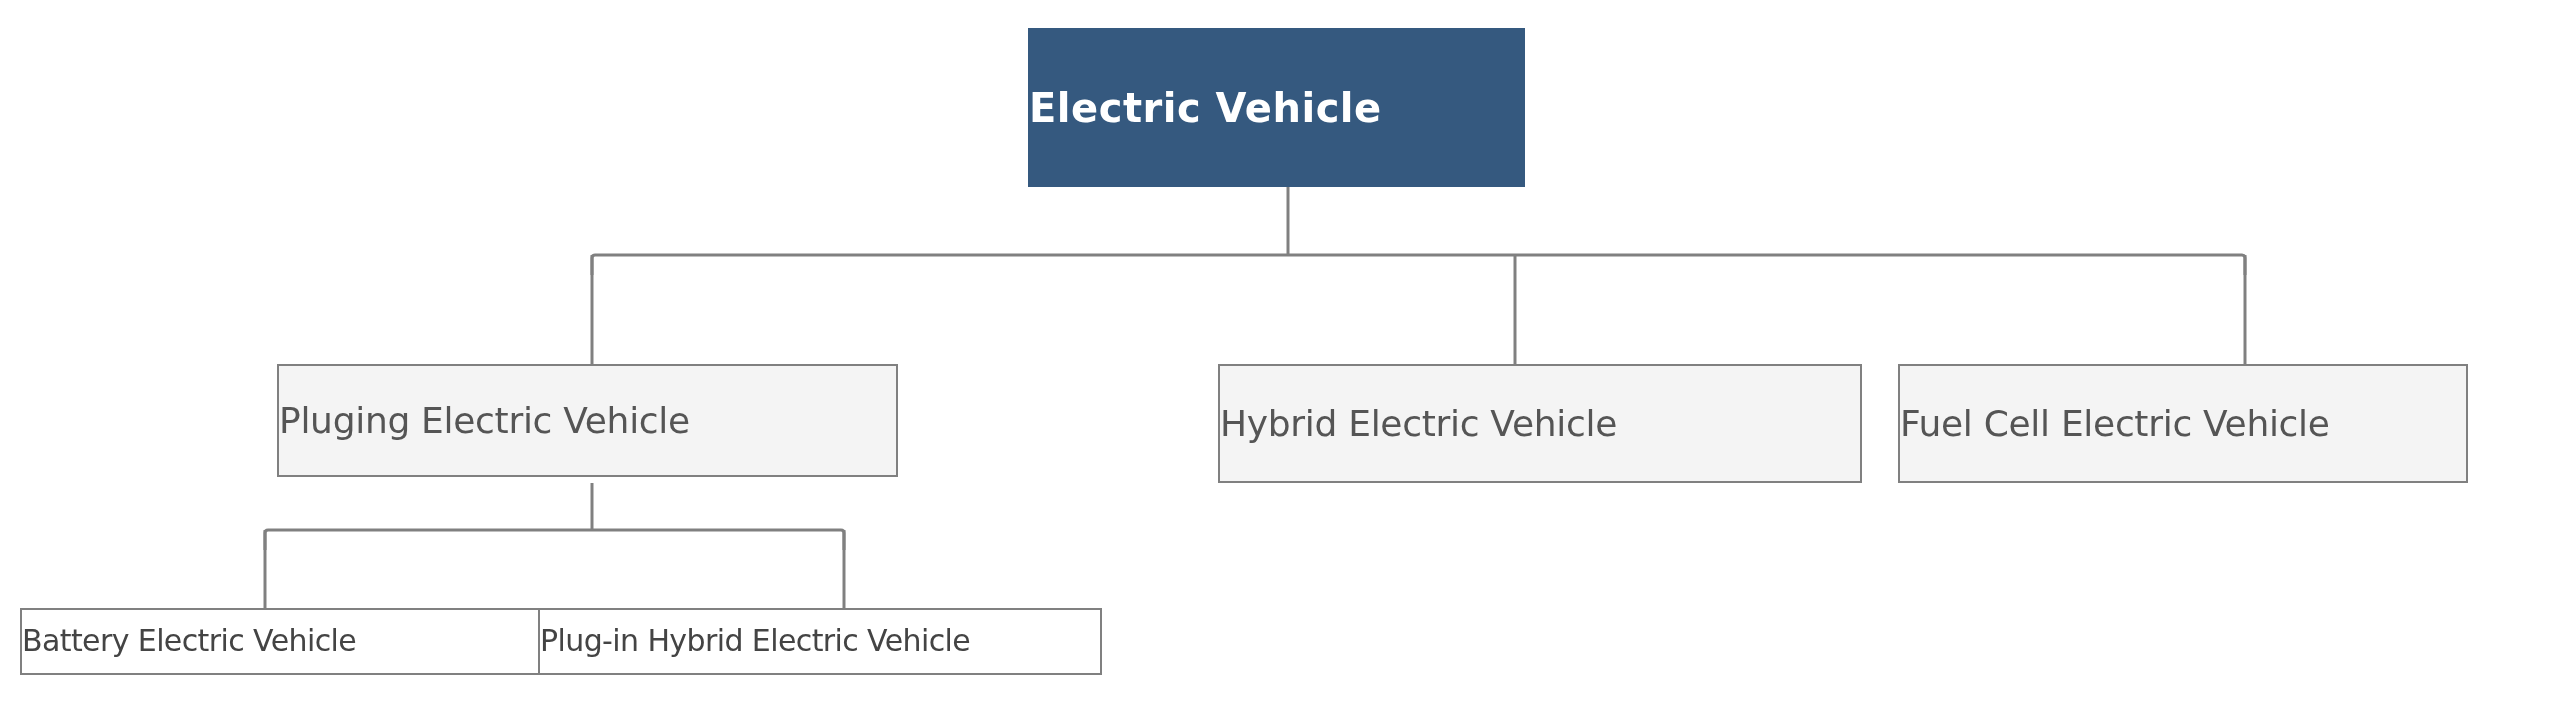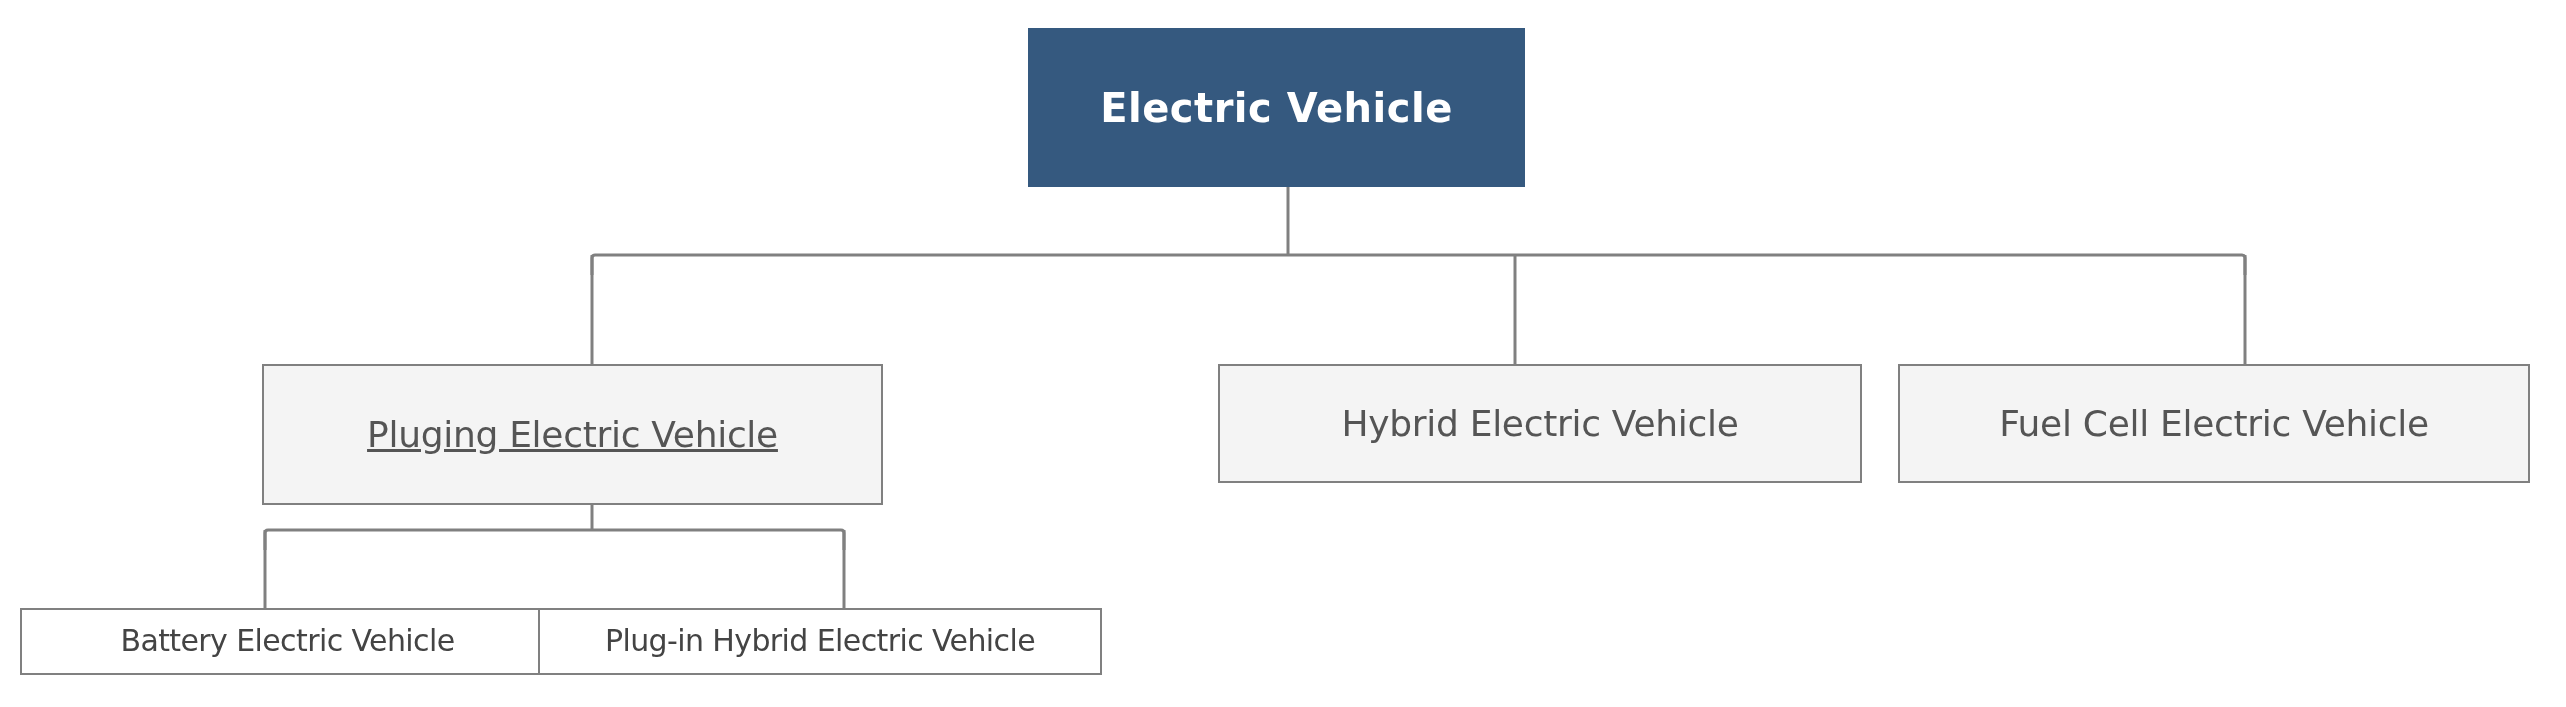--- a/index.html
+++ b/index.html
@@ -24,21 +24,20 @@
     top: 0;
     width: 2566px;
     height: 707px;
     pointer-events: none;
   }
   .node {
     position: absolute;
     box-sizing: border-box;
     display: flex;
     align-items: center;
-    justify-content: center;
     text-align: center;
     line-height: 1.15;
     white-space: nowrap;
   }
   .node-root {
     background: #35597f;
     border: 1px solid #35597f;
     color: #ffffff;
     font-weight: bold;
     font-size: 40px;
@@ -80,29 +79,29 @@
       <path d="M 265 550 L 265 533 Q 265 530 268 530 L 841 530 Q 844 530 844 533 L 844 550"></path>
       <path d="M 265 530 L 265 608"></path>
       <path d="M 844 530 L 844 608"></path>
     </g>
   </svg>
 
   <div class="node node-root" style="left:1028px; top:28px; width:497px; height:159px;">
     <span class="node-label">Electric Vehicle</span>
   </div>
 
-  <div class="node node-branch" style="left:262px; top:364px; width:621px; height:141px;text-decoration:underline;">
+  <div class="node node-branch" style="left:277px; top:364px; width:621px; height:113px;">
     <span class="node-label">Pluging Electric Vehicle</span>
   </div>
 
   <div class="node node-branch" style="left:1218px; top:364px; width:644px; height:119px;">
     <span class="node-label">Hybrid Electric Vehicle</span>
   </div>
 
-  <div class="node node-branch" style="left:1898px; top:364px; width:632px; height:119px;">
+  <div class="node node-branch" style="left:1898px; top:364px; width:570px; height:119px;">
     <span class="node-label">Fuel Cell Electric Vehicle</span>
   </div>
 
   <div class="node node-leaf" style="left:20px; top:608px; width:535px; height:67px;">
     <span class="node-label">Battery Electric Vehicle</span>
   </div>
 
   <div class="node node-leaf" style="left:538px; top:608px; width:564px; height:67px;">
     <span class="node-label">Plug-in Hybrid Electric Vehicle</span>
   </div>

